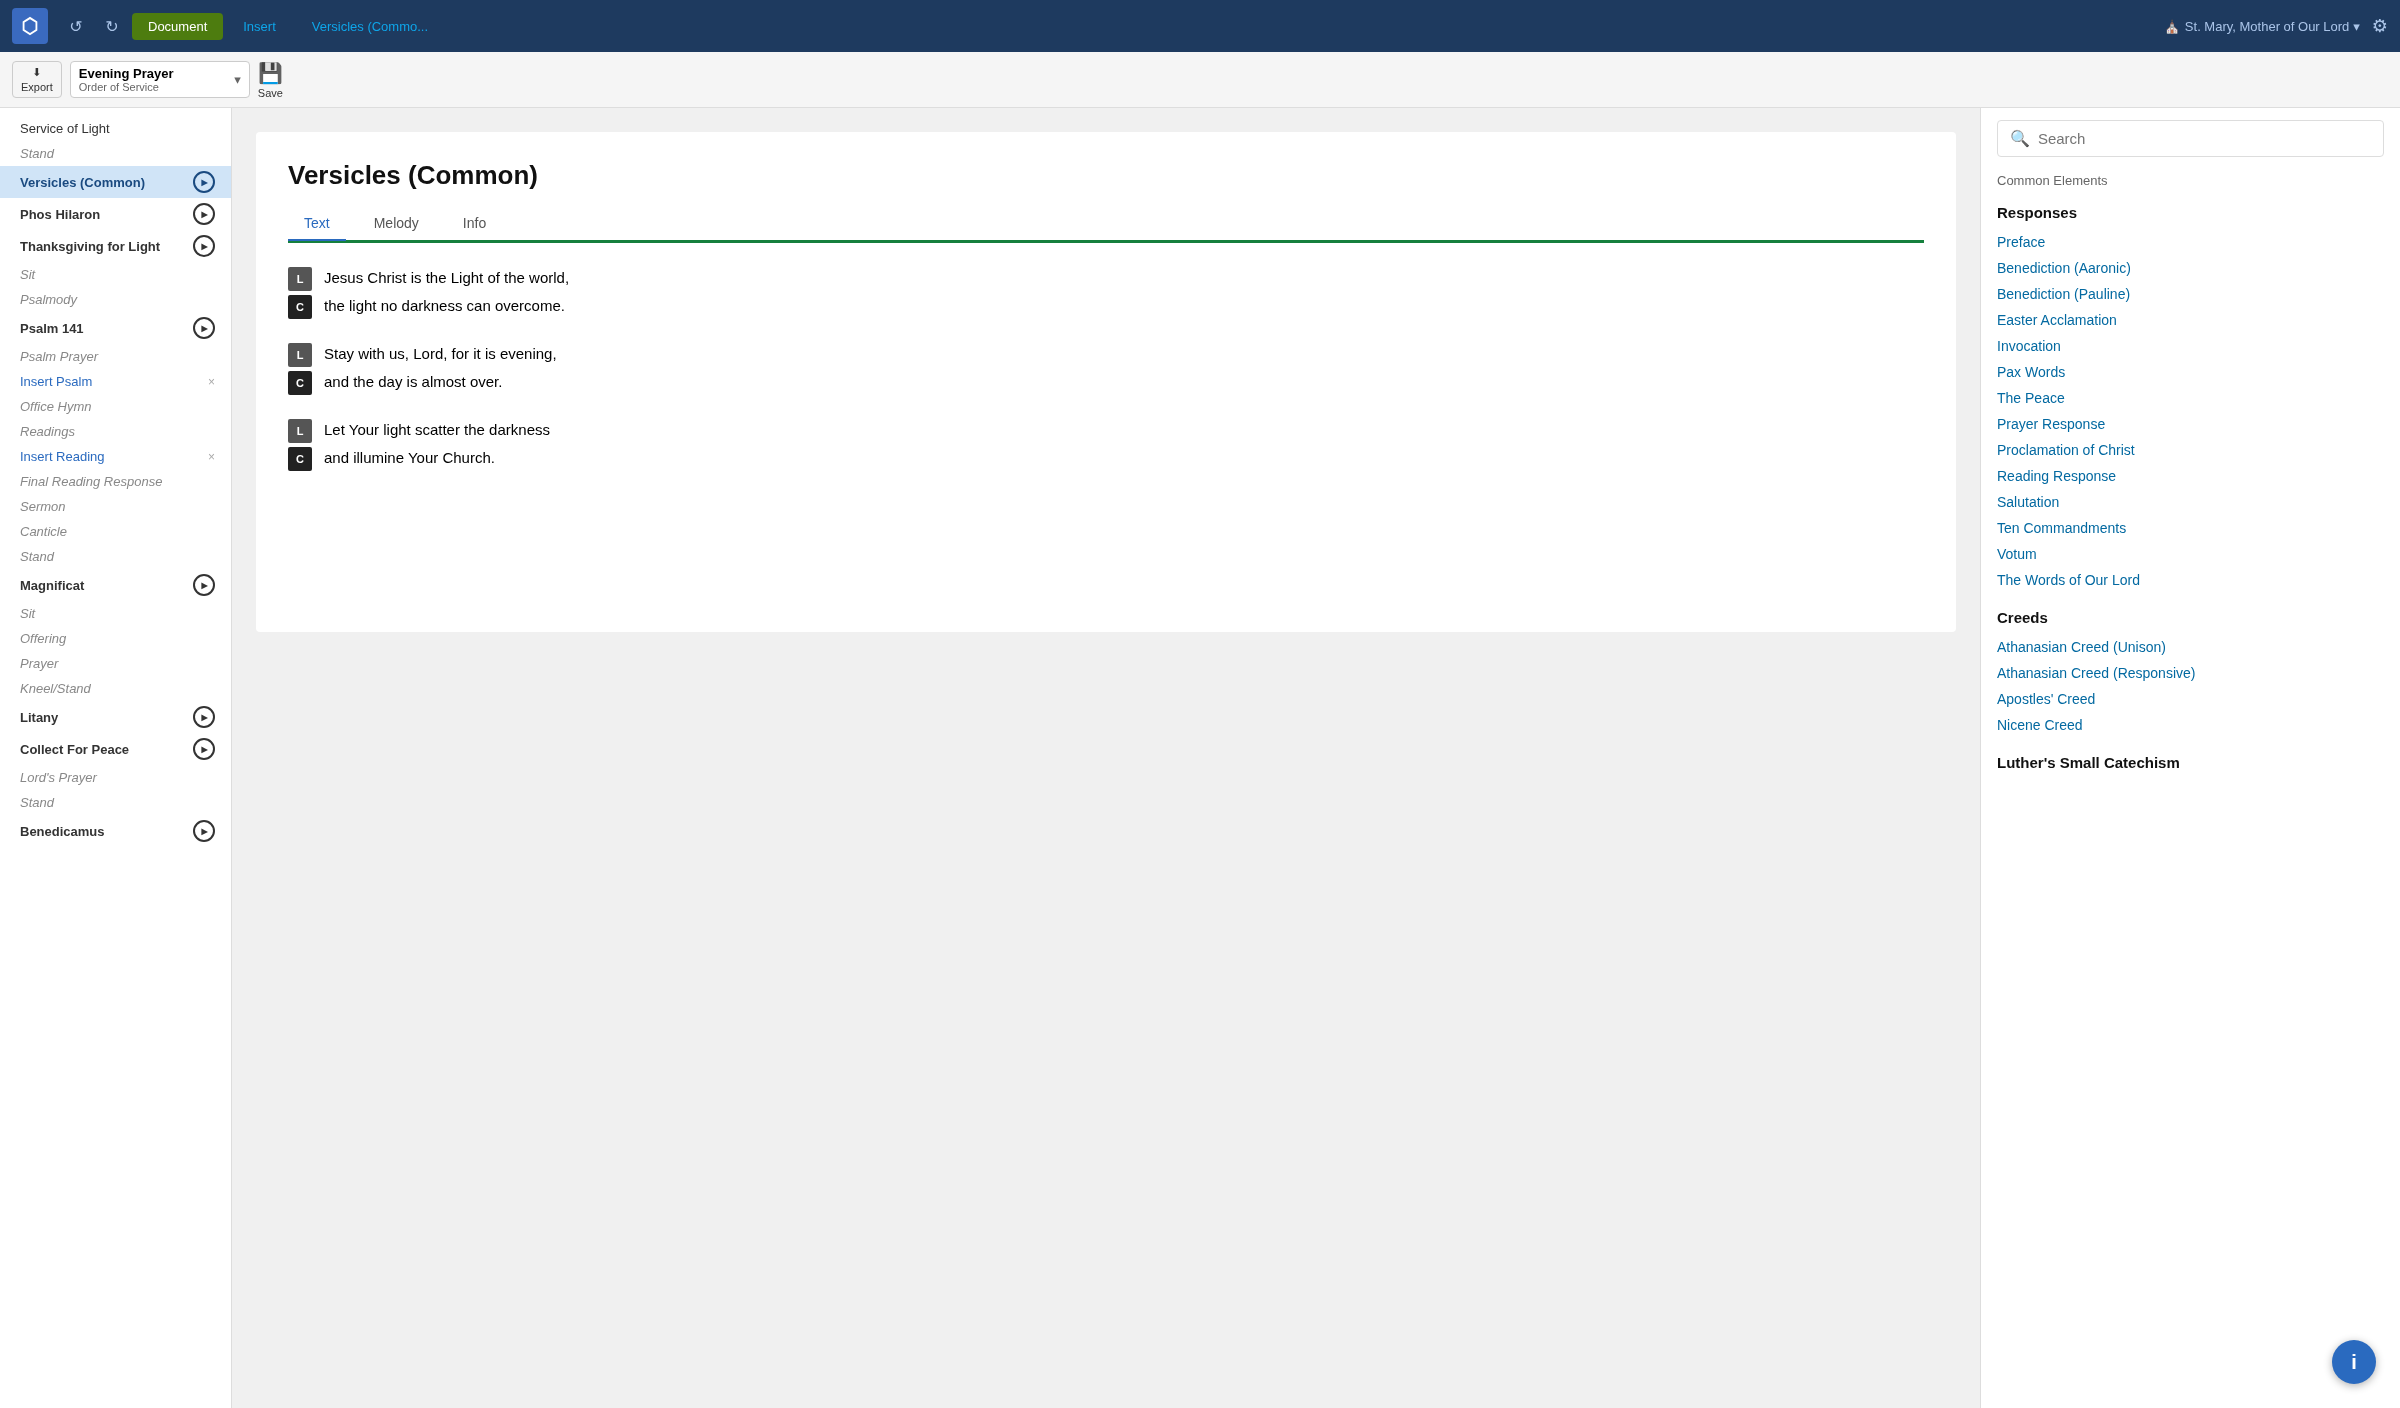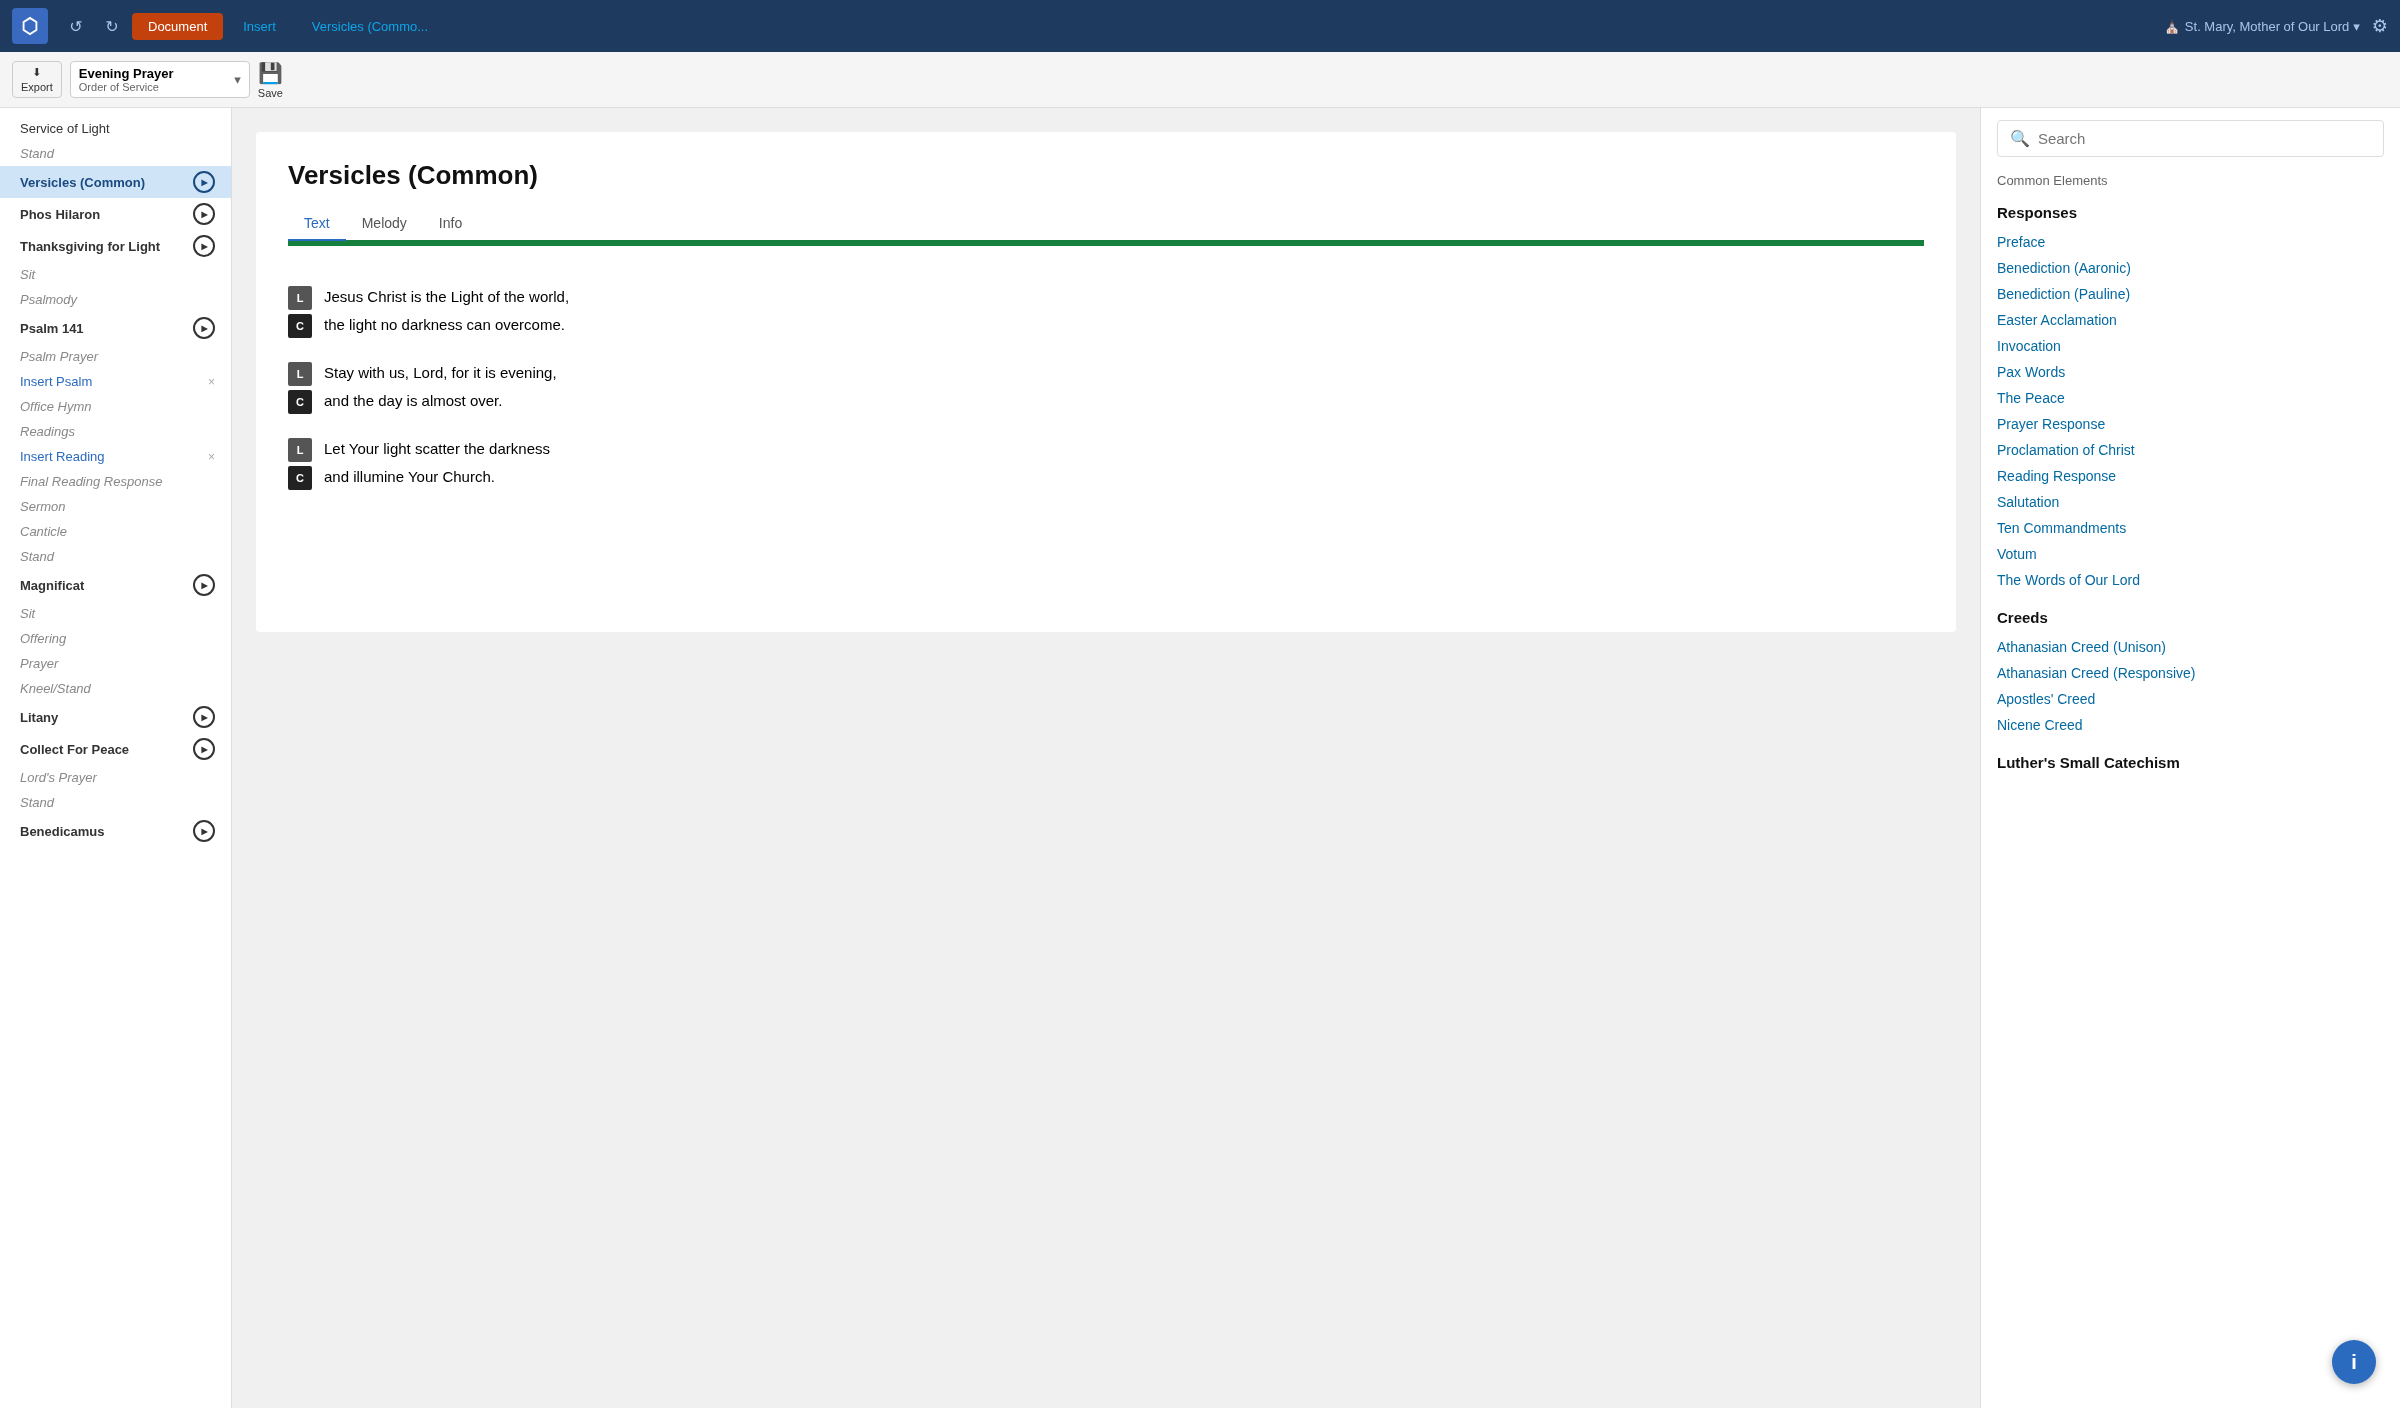--- a/index.html
+++ b/index.html
@@ -24,21 +24,21 @@
     #topbar .logo svg { width: 22px; height: 22px; fill: white; }
     .nav-btn {
       background: none; border: none; color: #aac4e8; cursor: pointer;
       width: 32px; height: 32px; display: flex; align-items: center; justify-content: center;
       border-radius: 4px; font-size: 16px;
     }
     .tab-btn {
       background: none; border: none; color: #0ea5e9; cursor: pointer;
       padding: 6px 16px; border-radius: 4px; font-size: 13px; font-weight: 500;
     }
-    .tab-btn.active { background: #c2410c; color: white; text-align: right; }
+    .tab-btn.active { background: #4d7c0f; color: white; text-align: right; }
     .topbar-right {
       margin-left: auto; display: flex; align-items: center; gap: 12px;
     }
     .church-name { color: #aac4e8; font-size: 13px; display: flex; align-items: center; gap: 4px; }
     .gear-btn { background: none; border: none; color: #aac4e8; cursor: pointer; font-size: 18px; }
 
     
     #toolbar {
       background: #f5f5f5;
       border-bottom: 1px solid #ddd;
@@ -112,21 +112,21 @@
       overflow-y: auto;
       padding: 24px;
     }
     .content-card {
       background: white;
       border-radius: 4px;
       padding: 28px 32px;
       min-height: 500px;
     }
     .content-title { font-size: 26px; font-weight: 700; margin-bottom: 16px; color: #111; }
-    .content-tabs { display: flex; border-bottom: 6px solid #15803d; margin-bottom: 40px; }
+    .content-tabs { display: flex; border-bottom: 3px solid #15803d; margin-bottom: 24px; gap: 12px; }
     .content-tab {
       padding: 8px 16px; cursor: pointer; font-size: 14px; color: #555;
       border-bottom: 2px solid transparent; margin-bottom: -1px;
     }
     .content-tab.active { color: #2a6abf; border-bottom-color: #2a6abf; font-weight: 500; }
     .versicle-block { margin-bottom: 24px; }
     .versicle-line { display: flex; gap: 12px; margin-bottom: 4px; font-size: 15px; line-height: 1.5; }
     .versicle-label {
       width: 24px; height: 24px; flex-shrink: 0;
       display: flex; align-items: center; justify-content: center;

